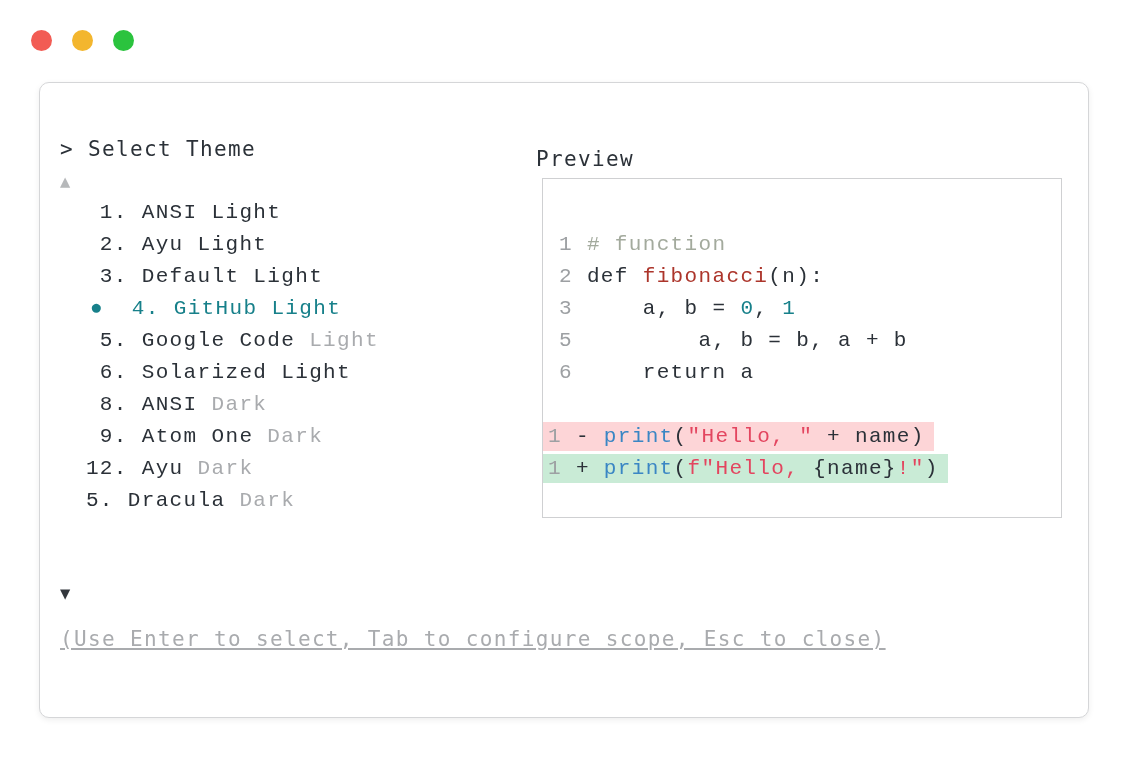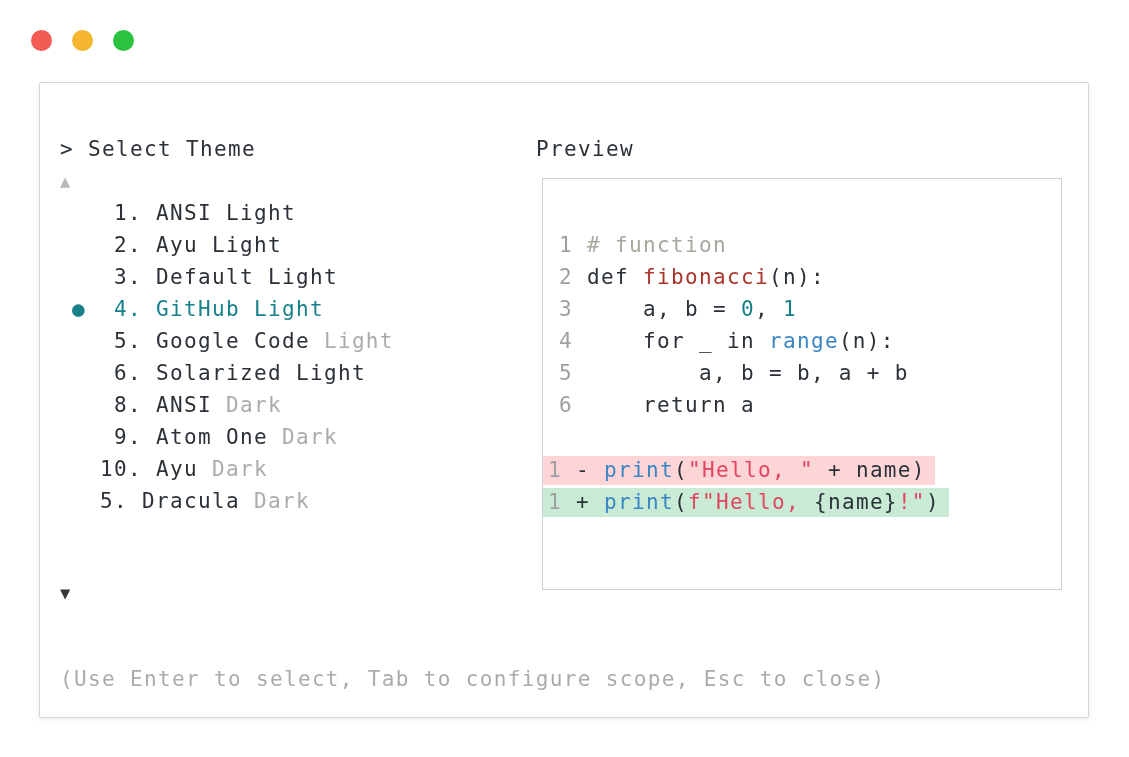--- a/index.html
+++ b/index.html
@@ -10,38 +10,38 @@
   }
   
   .traffic{position:absolute;left:31px;top:30px;display:flex;gap:20px;}
   .dot{width:21px;height:21px;border-radius:50%;display:inline-block;}
   .dot.red{background:var(--traffic-red,#f25c54);}
   .dot.yellow{background:var(--traffic-yellow,#f3b62e);}
   .dot.green{background:var(--traffic-green,#2bc33e);}
   
   .panel{
     position:absolute;left:39px;top:82px;width:1050px;height:636px;
-    border:1.5px solid var(--border-main,#d5d6d8);border-radius:2px;
+    border:1.5px solid var(--border-main,#d5d6d8);border-radius:10px;
     background:#fff;box-shadow:0 2px 6px rgba(0,0,0,.07);box-sizing:border-box;
   }
   .prompt{position:absolute;left:20px;top:50px;line-height:32px;white-space:pre;}
-  .preview-label{position:absolute;left:496px;top:50px;line-height:32px;}
+  .preview-label{position:absolute;left:496px;top:60px;line-height:32px;}
   .arrow{position:absolute;left:20px;font-size:17px;letter-spacing:0;line-height:24px;}
   .arrow.up{top:86px;color:var(--arrow-up,#b6b8ba);}
   .arrow.down{top:498px;color:var(--arrow-down,#33373c);}
-  .list{position:absolute;left:32px;top:114px;}
+  .list{position:absolute;left:18px;top:114px;font-family:Liberation Mono, monospace;}
   .row{height:32px;line-height:32px;white-space:pre;}
   .row .dim{color:var(--dim,#a9abae);}
-  .row.sel{color:var(--teal,#17808a);}
-  .hint{position:absolute;left:20px;top:580px;line-height:32px;color:var(--dim,#a9abae);white-space:pre;}
+  .row.sel{color:var(--teal,#17808a);margin-left:32px;}
+  .hint{position:absolute;left:20px;top:540px;line-height:32px;color:var(--dim,#a9abae);white-space:pre;text-decoration:underline;}
   
   .preview-box{
-    position:absolute;left:502px;top:95px;width:520px;height:412px;
+    position:absolute;left:502px;top:95px;width:520px;height:340px;
     border:1.5px solid var(--border-preview,#cfd0d2);box-sizing:border-box;
-    padding-top:50px;overflow:hidden;background:#fff;
+    padding-top:50px;overflow:hidden;background:#fff;font-family:Liberation Mono, monospace;
   }
   .cl{height:32px;line-height:32px;white-space:pre;padding-left:16px;}
   .cl.diff{padding-left:0;}
   .cl.diff .cli{
     display:inline-block;height:29px;line-height:29px;vertical-align:middle;
     padding:0 9px 0 5px;
   }
   .cl.removed .cli{background:var(--bg-removed,#fdd5d7);}
   .cl.added .cli{background:var(--bg-added,#c9ebd6);}
   .tk-ln{color:var(--ln,#9da0a3);}
@@ -67,29 +67,28 @@
   <div class="arrow up">▲</div>
   <div class="list" id="theme-list">
       <div class="row"><span>   1. </span><span>ANSI </span><span>Light</span></div>
       <div class="row"><span>   2. </span><span>Ayu </span><span>Light</span></div>
       <div class="row"><span>   3. </span><span>Default </span><span>Light</span></div>
       <div class="row sel"><span>●  4. </span><span>GitHub </span><span>Light</span></div>
       <div class="row"><span>   5. </span><span>Google Code </span><span class="dim">Light</span></div>
       <div class="row"><span>   6. </span><span>Solarized </span><span>Light</span></div>
       <div class="row"><span>   8. </span><span>ANSI </span><span class="dim">Dark</span></div>
       <div class="row"><span>   9. </span><span>Atom One </span><span class="dim">Dark</span></div>
-      <div class="row"><span>  10. </span><span>Ayu </span><span class="dim">Dark</span></div>
+      <div class="row"><span>  12. </span><span>Ayu </span><span class="dim">Dark</span></div>
       <div class="row"><span>  5. </span><span>Dracula </span><span class="dim">Dark</span></div>
     </div>
   <div class="arrow down">▼</div>
   <div class="preview-box" id="preview-box">
       <div class="cl"><span class="cli"><span class="tk-ln">1</span><span class="tk-pl"> </span><span class="tk-cm"># function</span></span></div>
       <div class="cl"><span class="cli"><span class="tk-ln">2</span><span class="tk-pl"> def </span><span class="tk-fn">fibonacci</span><span class="tk-pl">(n):</span></span></div>
       <div class="cl"><span class="cli"><span class="tk-ln">3</span><span class="tk-pl">     a, b = </span><span class="tk-num">0</span><span class="tk-pl">, </span><span class="tk-num">1</span></span></div>
-      <div class="cl"><span class="cli"><span class="tk-ln">4</span><span class="tk-pl">     for _ in </span><span class="tk-bi">range</span><span class="tk-pl">(n):</span></span></div>
       <div class="cl"><span class="cli"><span class="tk-ln">5</span><span class="tk-pl">         a, b = b, a + b</span></span></div>
       <div class="cl"><span class="cli"><span class="tk-ln">6</span><span class="tk-pl">     return a</span></span></div>
       <div class="cl"><span class="cli"></span></div>
       <div class="cl diff removed"><span class="cli"><span class="tk-ln">1</span><span class="tk-pl"> - </span><span class="tk-bi">print</span><span class="tk-pl">(</span><span class="tk-str">"Hello, "</span><span class="tk-pl"> + name)</span></span></div>
       <div class="cl diff added"><span class="cli"><span class="tk-ln">1</span><span class="tk-pl"> + </span><span class="tk-bi">print</span><span class="tk-pl">(</span><span class="tk-str">f"Hello, </span><span class="tk-pl">{name}</span><span class="tk-str">!"</span><span class="tk-pl">)</span></span></div>
     </div>
   <div class="hint">(Use Enter to select, Tab to configure scope, Esc to close)</div>
 </div>
 
 </body></html>

